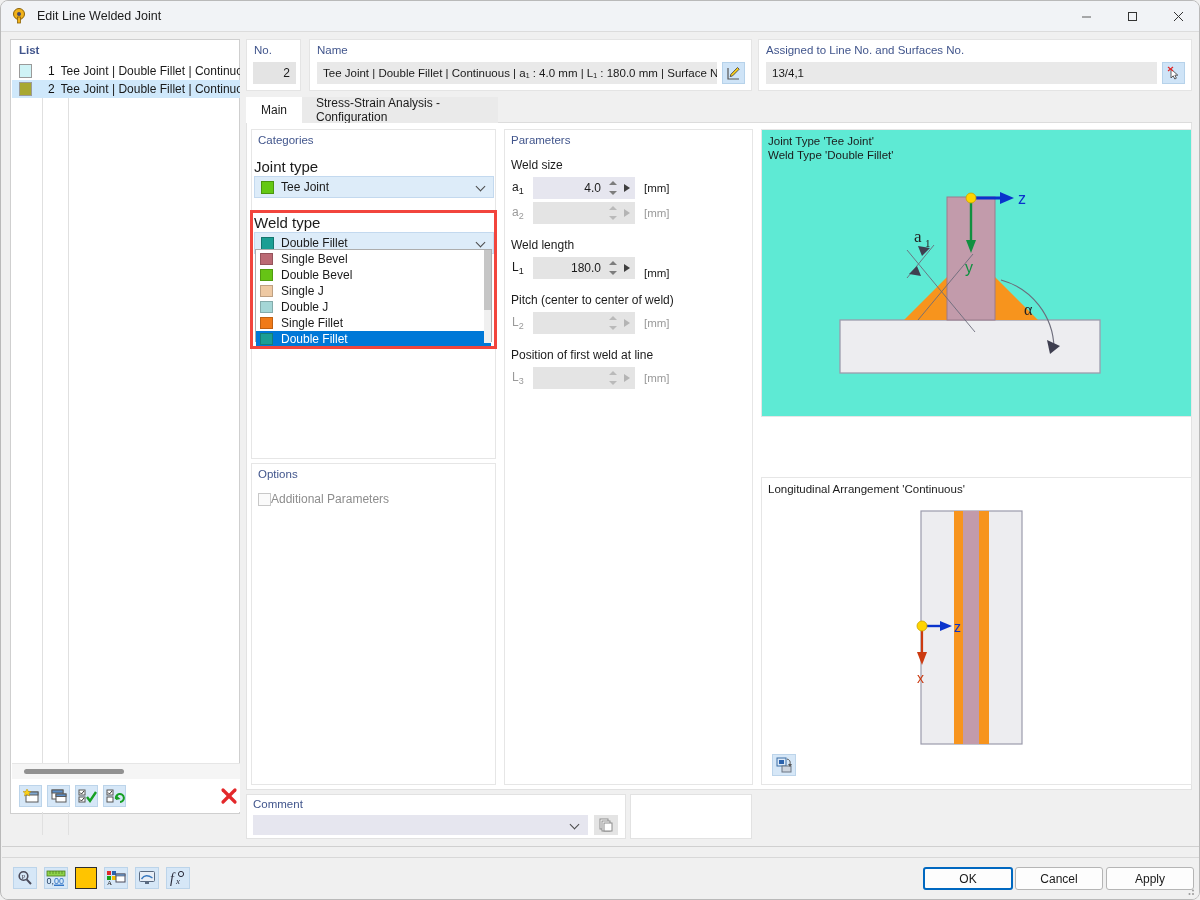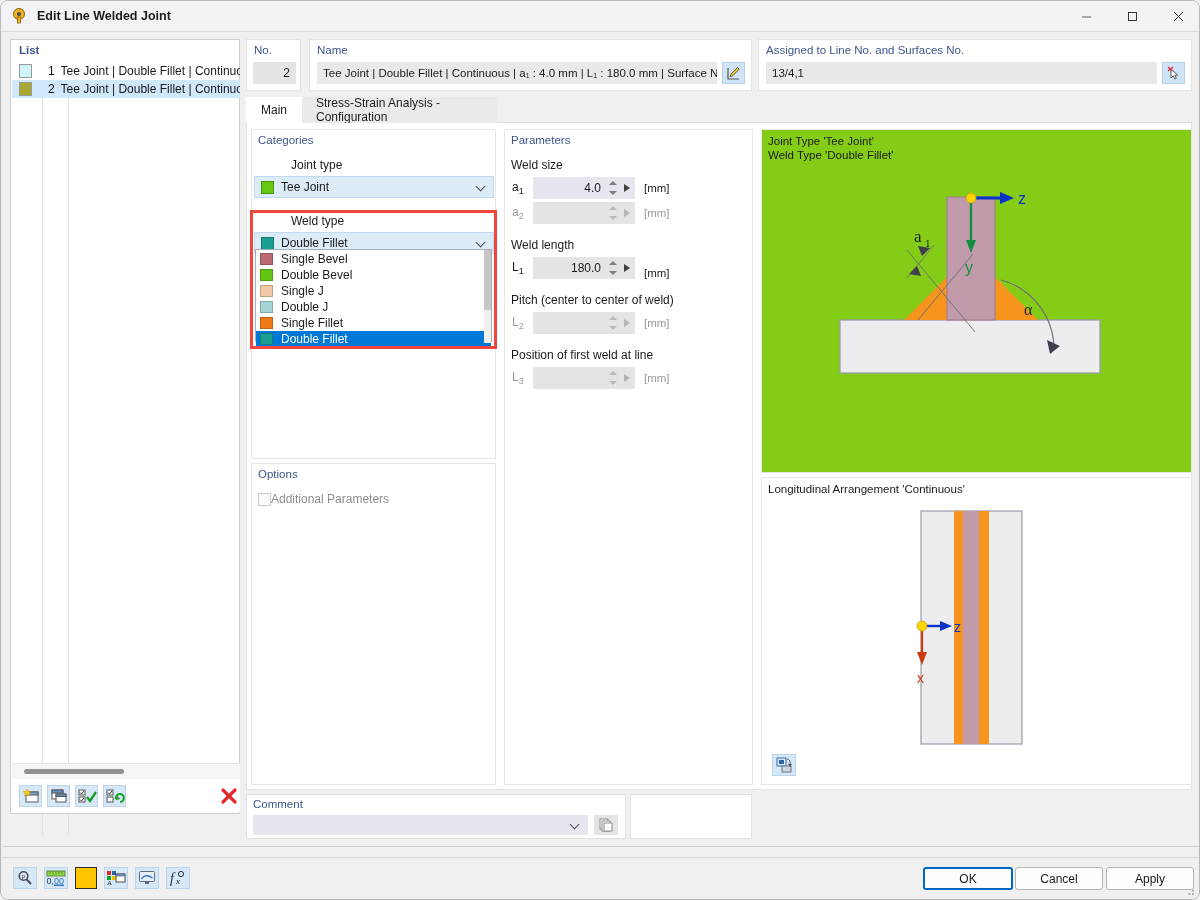--- a/index.html
+++ b/index.html
@@ -18,21 +18,20 @@
     border:1px solid #b9b9b9;
     border-radius:8px;
     overflow:hidden;
   }
   
   .titlebar {
     position:absolute; left:0; top:0; width:1200px; height:31px;
     background:#f1f3f6;
     display:flex; align-items:center;
     border-bottom:1px solid #dcdcdc;
-    font-weight:bold;
   }
   .title-icon {
     width:18px; height:18px; margin-left:10px; margin-right:8px;
     position:relative;
   }
   .title-text { font-size:12.5px; color:#1c1c1c; }
   .win-buttons { margin-left:auto; display:flex; height:31px; }
   .win-btn {
     width:46px; height:31px; display:flex; align-items:center; justify-content:center;
     color:#333; font-size:12px;
@@ -107,21 +106,21 @@
   }
   .tab.active { background:#ffffff; left:0; width:56px; }
   .tab.inactive { background:#eaeaea; left:56px; width:196px; }
 
   
   .body-panel { position:absolute; left:245px; top:122px; width:946px; height:667px; background:#ffffff; border:1px solid #e2e2e2; border-top:none; }
 
   
   .cat-panel { position:absolute; left:250px; top:128px; width:245px; height:330px; background:#ffffff; border:1px solid #e6e6e6; }
   .sect-title { color:#41558c; font-size:11.5px; padding:4px 0 0 6px; }
-  .field-label { font-size:12px; color:#1b1b1b;margin-left:37px; }
+  .field-label { font-size:15px; color:#1b1b1b; }
   .combo {
     height:22px; background:#ddecf9; border:1px solid #c3d9ef;
     display:flex; align-items:center; position:relative; font-size:12px;
   }
   .combo .cswatch { width:13px; height:13px; margin:0 7px 0 6px; border:1px solid rgba(0,0,0,.25); }
   .chev { position:absolute; right:7px; top:5px; width:9px; height:9px; }
   .chev:before {
     content:""; position:absolute; left:0; top:1px; width:6px; height:6px;
     border-left:1.4px solid #4a4a4a; border-bottom:1.4px solid #4a4a4a; transform:rotate(-45deg);
   }
@@ -170,21 +169,21 @@
   .spin .play:before {
     content:""; position:absolute; left:5px; top:7px;
     border-top:4px solid transparent; border-bottom:4px solid transparent; border-left:6px solid #3f3f3f;
   }
   .spin.disabled .play:before { border-left-color:#b4b4b4; }
   .unit { font-size:11.5px; color:#1b1b1b; margin-left:9px; }
   .unit.dim { color:#9a9a9a; }
   .sub { font-size:9px; vertical-align:sub; }
 
   
-  .prev-top { position:absolute; left:760px; top:128px; width:431px; height:344px; background:#84cc16; border:1px solid #e6e6e6; }
+  .prev-top { position:absolute; left:760px; top:128px; width:431px; height:288px; background:#5eead4; border:1px solid #e6e6e6; }
   .prev-bot { position:absolute; left:760px; top:476px; width:431px; height:308px; background:#ffffff; border:1px solid #e6e6e6; }
   .prev-title { position:absolute; left:6px; top:4px; font-size:11.5px; color:#1b1b1b; line-height:14px; }
 
   
   .cmt-panel { position:absolute; left:245px; top:793px; width:380px; height:45px; background:#ffffff; border:1px solid #e2e2e2; }
   .cmt-panel .glbl { padding:3px 0 0 6px; }
   .cmt-combo {
     position:absolute; left:6px; top:20px; width:335px; height:20px;
     background:#e6e6ef; border:none; position:absolute;
   }

